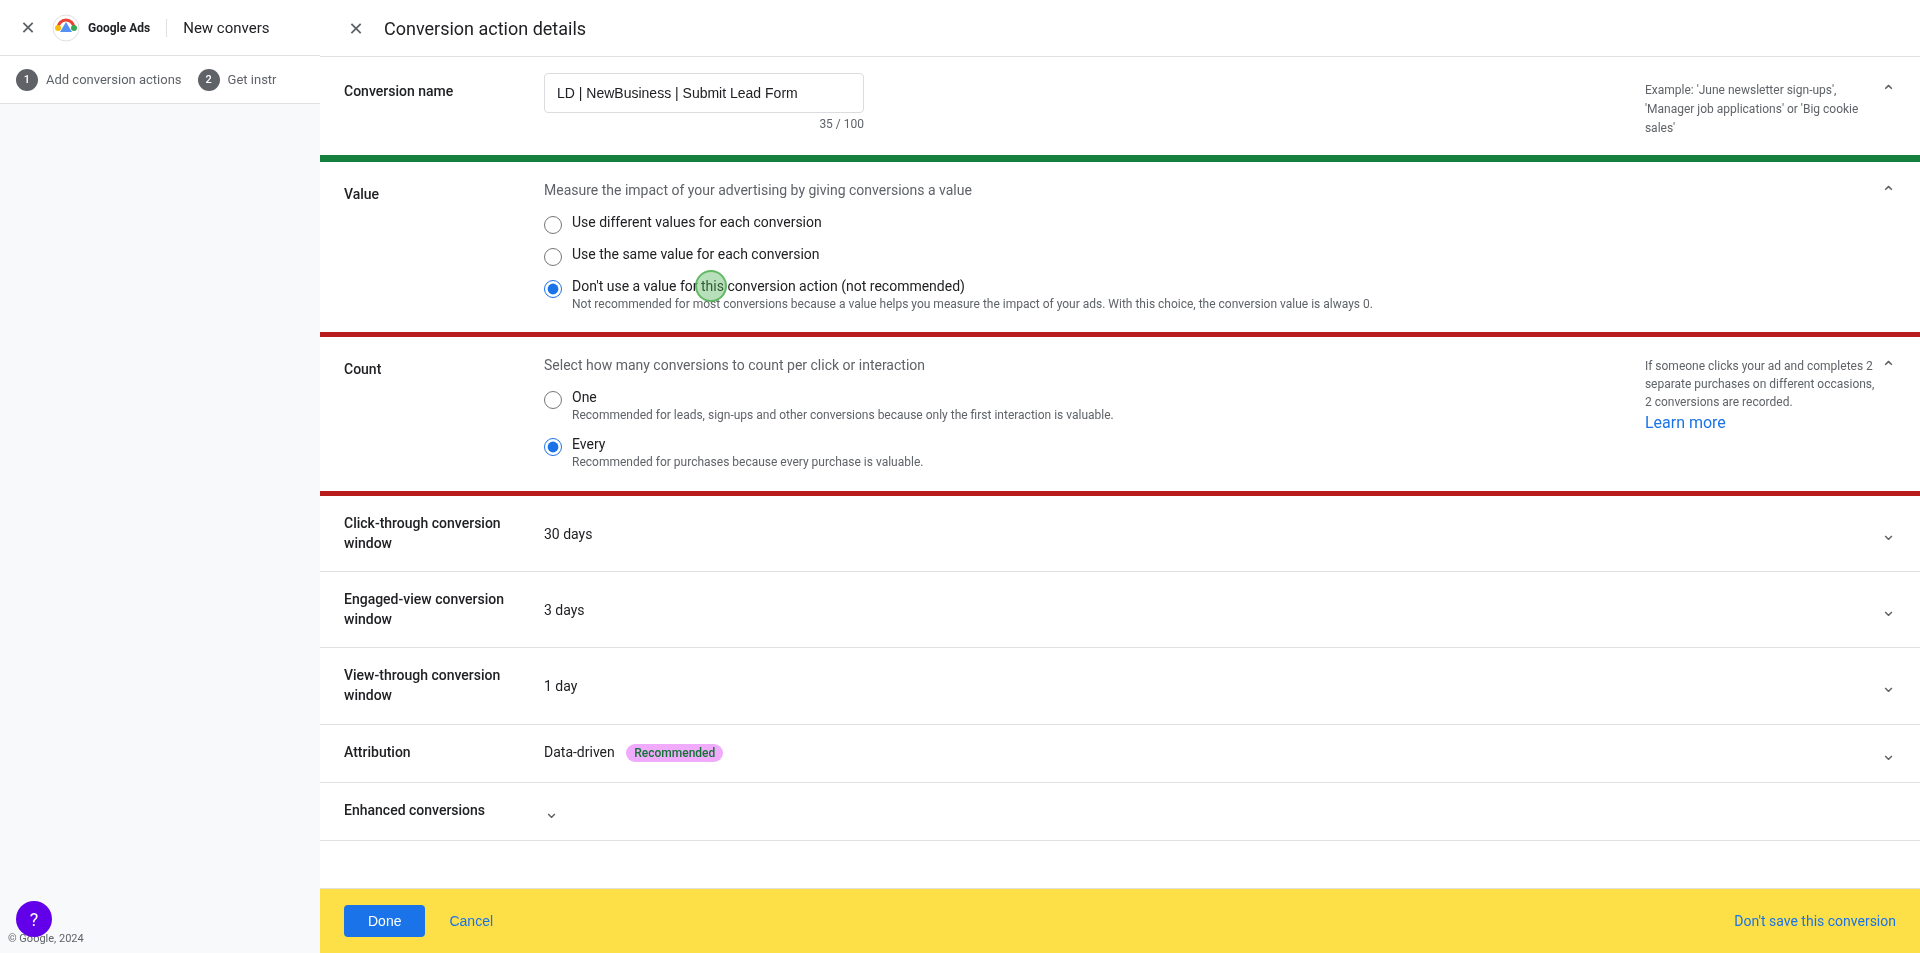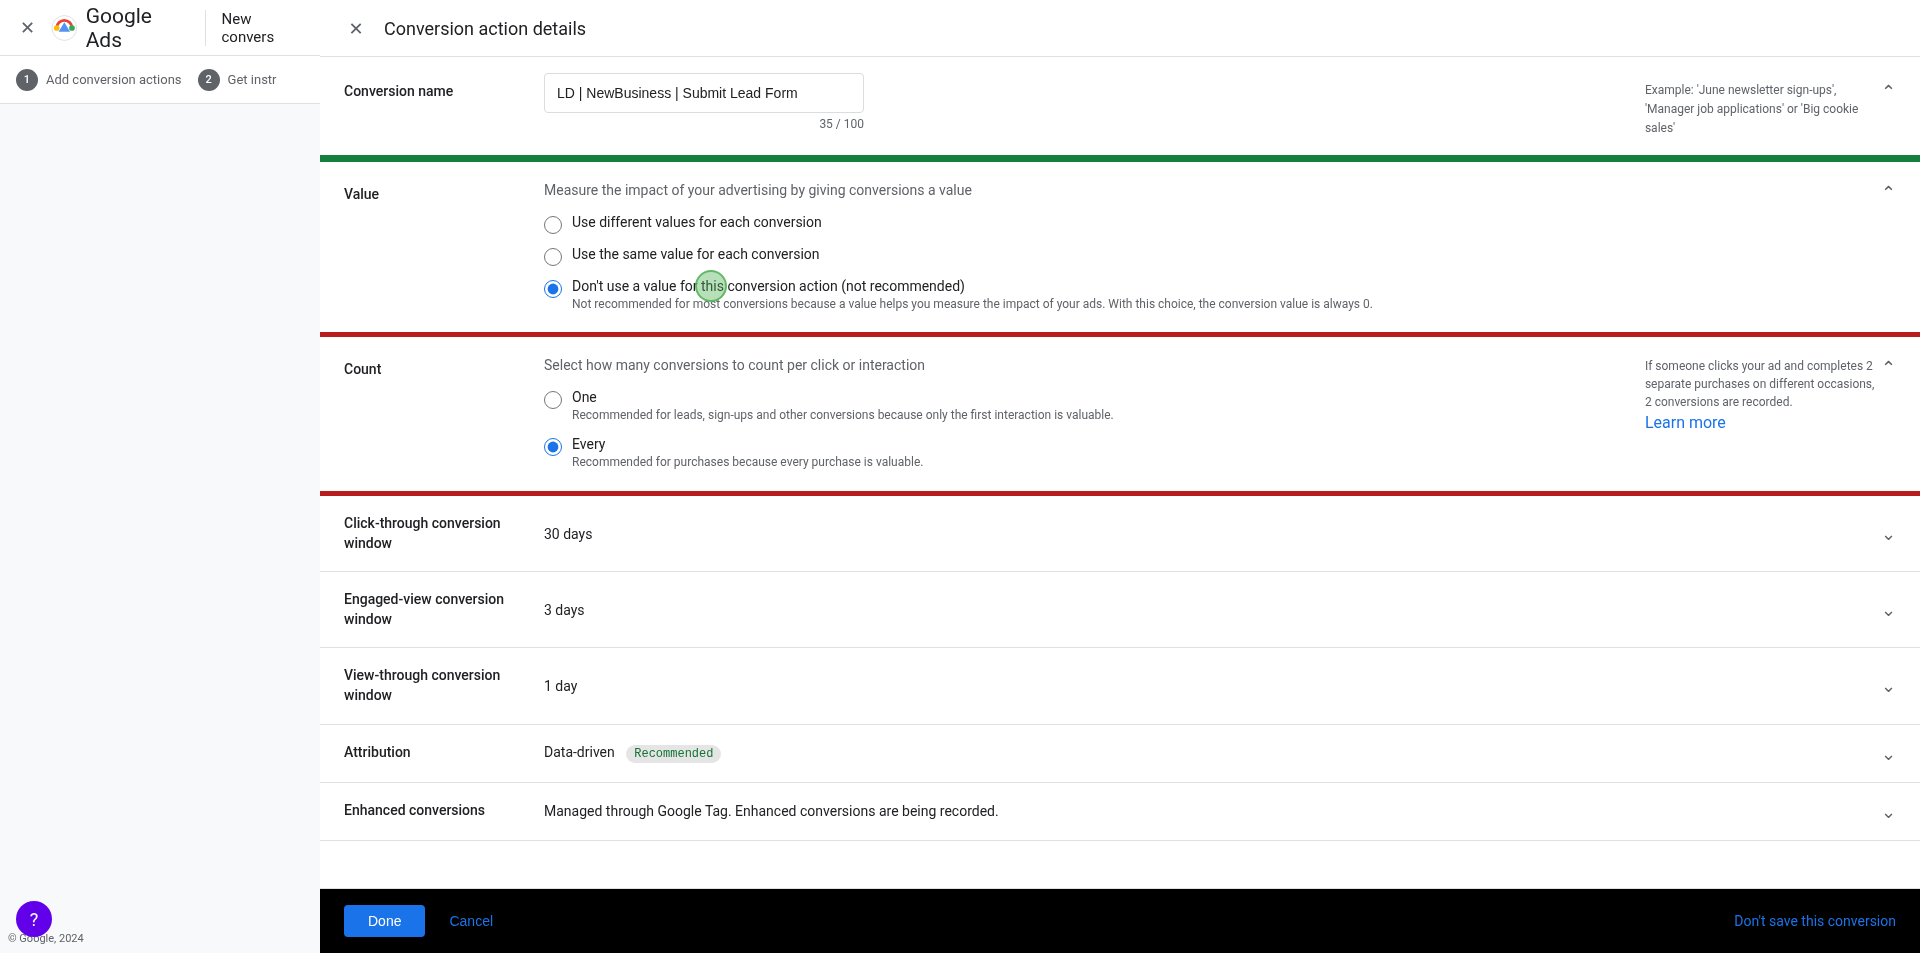--- a/index.html
+++ b/index.html
@@ -53,23 +53,23 @@
       align-items: center;
       gap: 8px;
     }
 
     .logo-icon {
       width: 28px;
       height: 28px;
     }
 
     .google-ads-text {
-      font-size: 21px;
-      color: #202124;
-      font-weight: 400;
+      font-size: 12px;
+      color: #202124;
+      font-weight: 700;
     }
 
     .new-conversion-text {
       font-size: 15px;
       color: #202124;
       margin-left: 16px;
       border-left: 1px solid #e0e0e0;
       padding-left: 16px;
     }
 
@@ -324,38 +324,37 @@
       color: #202124;
     }
 
     .collapsible-chevron {
       font-size: 18px;
       color: #5f6368;
     }
 
     .recommended-badge {
       display: inline-block;
-      background: #e5e5e5;
+      background: #f0abfc;
       color: #137333;
       font-size: 12px;
       font-weight: 500;
       padding: 2px 8px;
       border-radius: 12px;
       margin-left: 8px;
-      font-family: Liberation Mono, monospace;
     }
 
     
     .dialog-footer {
       display: flex;
       align-items: center;
       padding: 16px 24px;
       border-top: 1px solid #e0e0e0;
       flex-shrink: 0;
-      background: #000000;
+      background: #fde047;
     }
 
     .btn-done {
       background: #1a73e8;
       color: #fff;
       border: none;
       border-radius: 4px;
       padding: 8px 24px;
       font-size: 14px;
       font-weight: 500;
@@ -593,21 +592,20 @@
       <div class="collapsible-label">Attribution</div>
       <div class="collapsible-value">
         <span>Data-driven</span>
         <span class="recommended-badge">Recommended</span>
       </div>
       <div class="collapsible-chevron">⌄</div>
     </div>
 
     <div class="collapsible-row">
       <div class="collapsible-label">Enhanced conversions</div>
-      <div class="collapsible-value">Managed through Google Tag. Enhanced conversions are being recorded.</div>
       <div class="collapsible-chevron">⌄</div>
     </div>
 
   </div>
 
   <div class="dialog-footer">
     <button class="btn-done">Done</button>
     <button class="btn-cancel">Cancel</button>
     <a class="dont-save-link">Don't save this conversion</a>
   </div>

